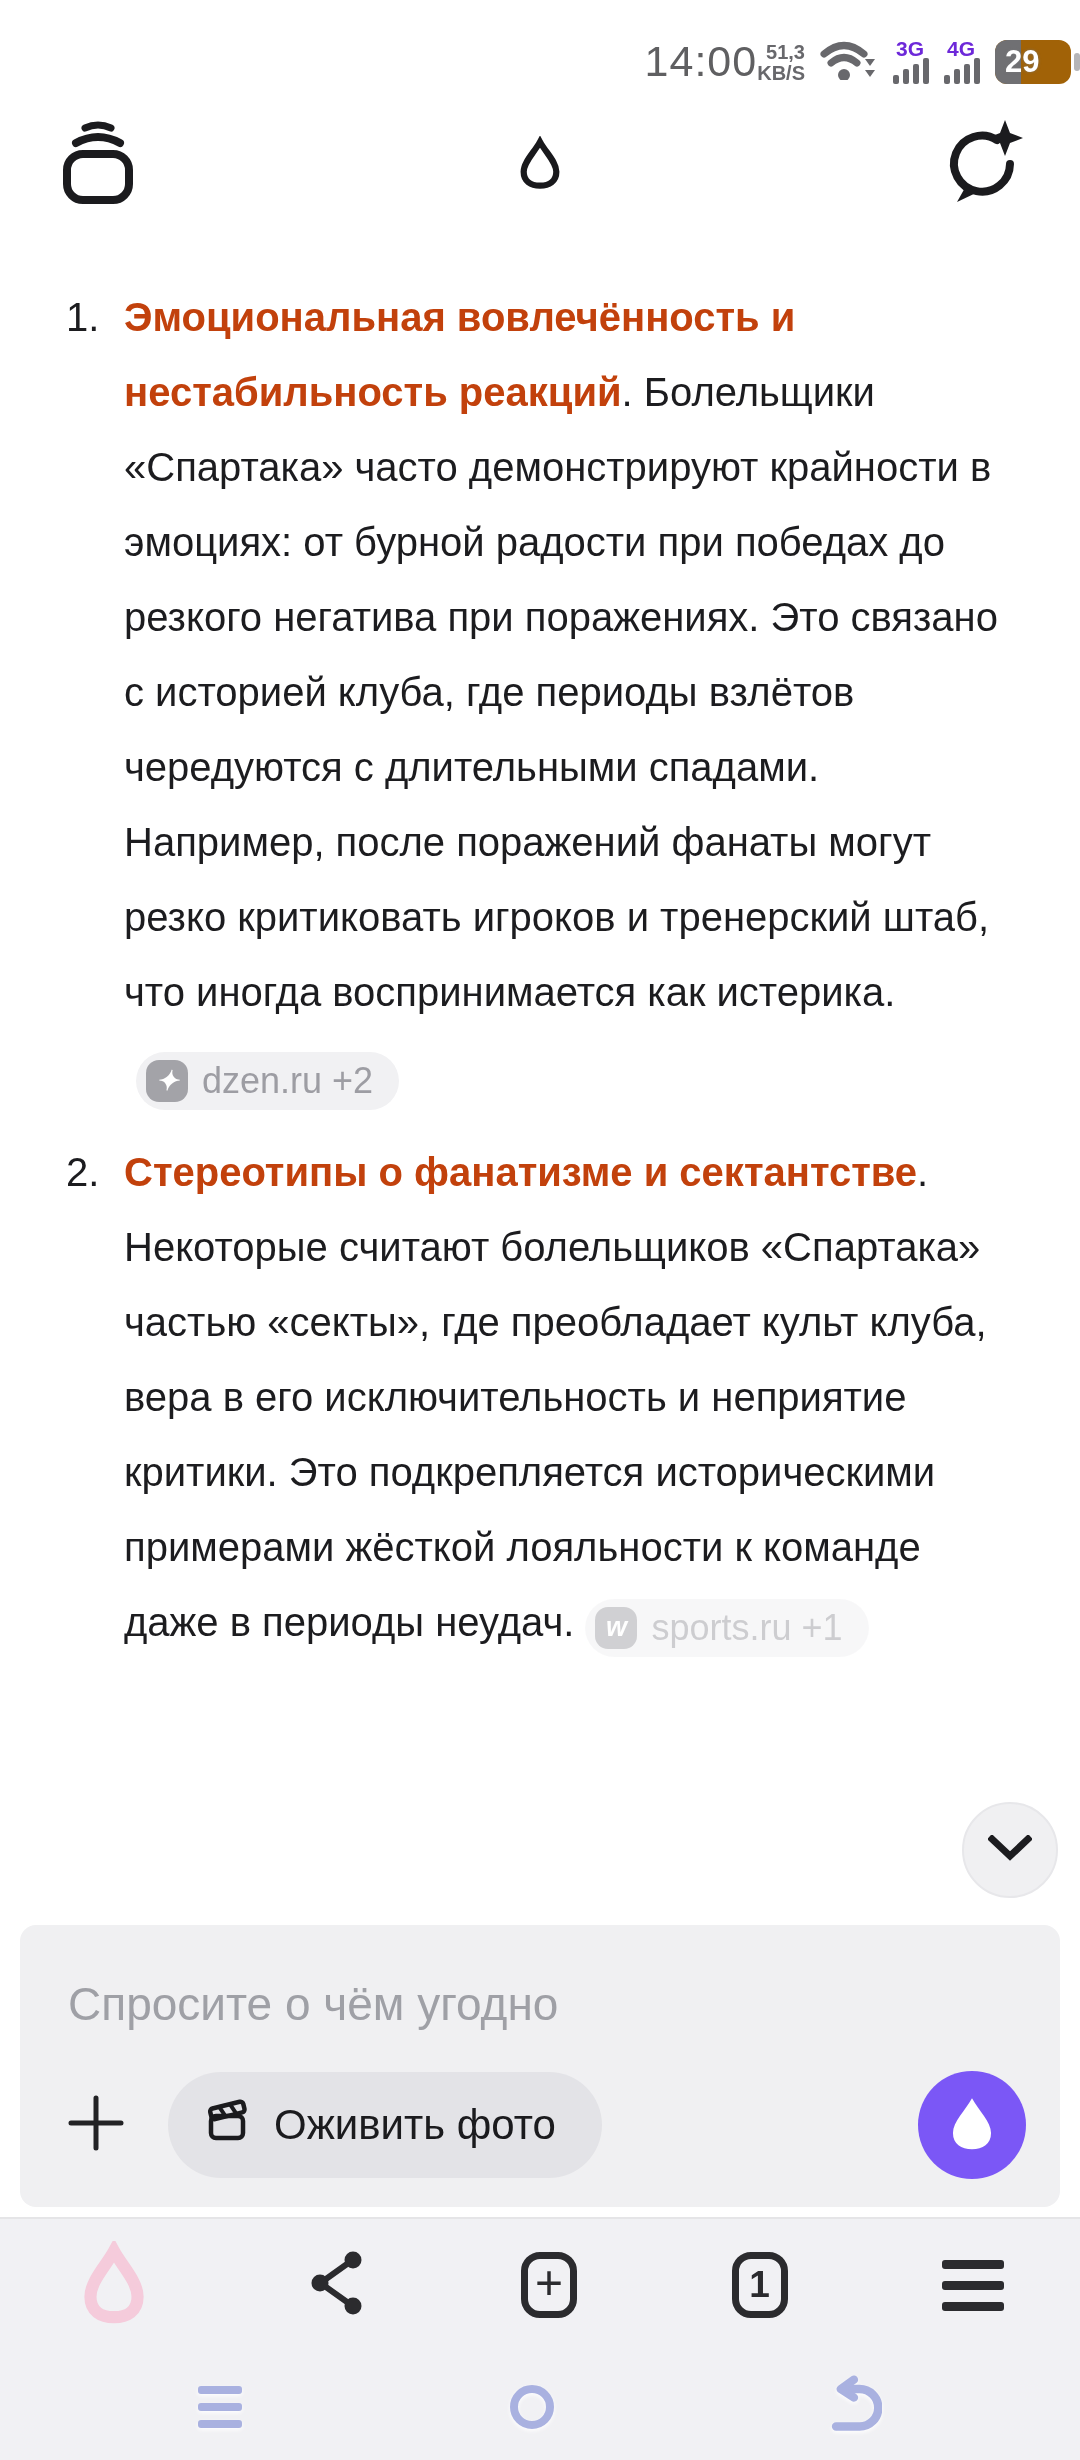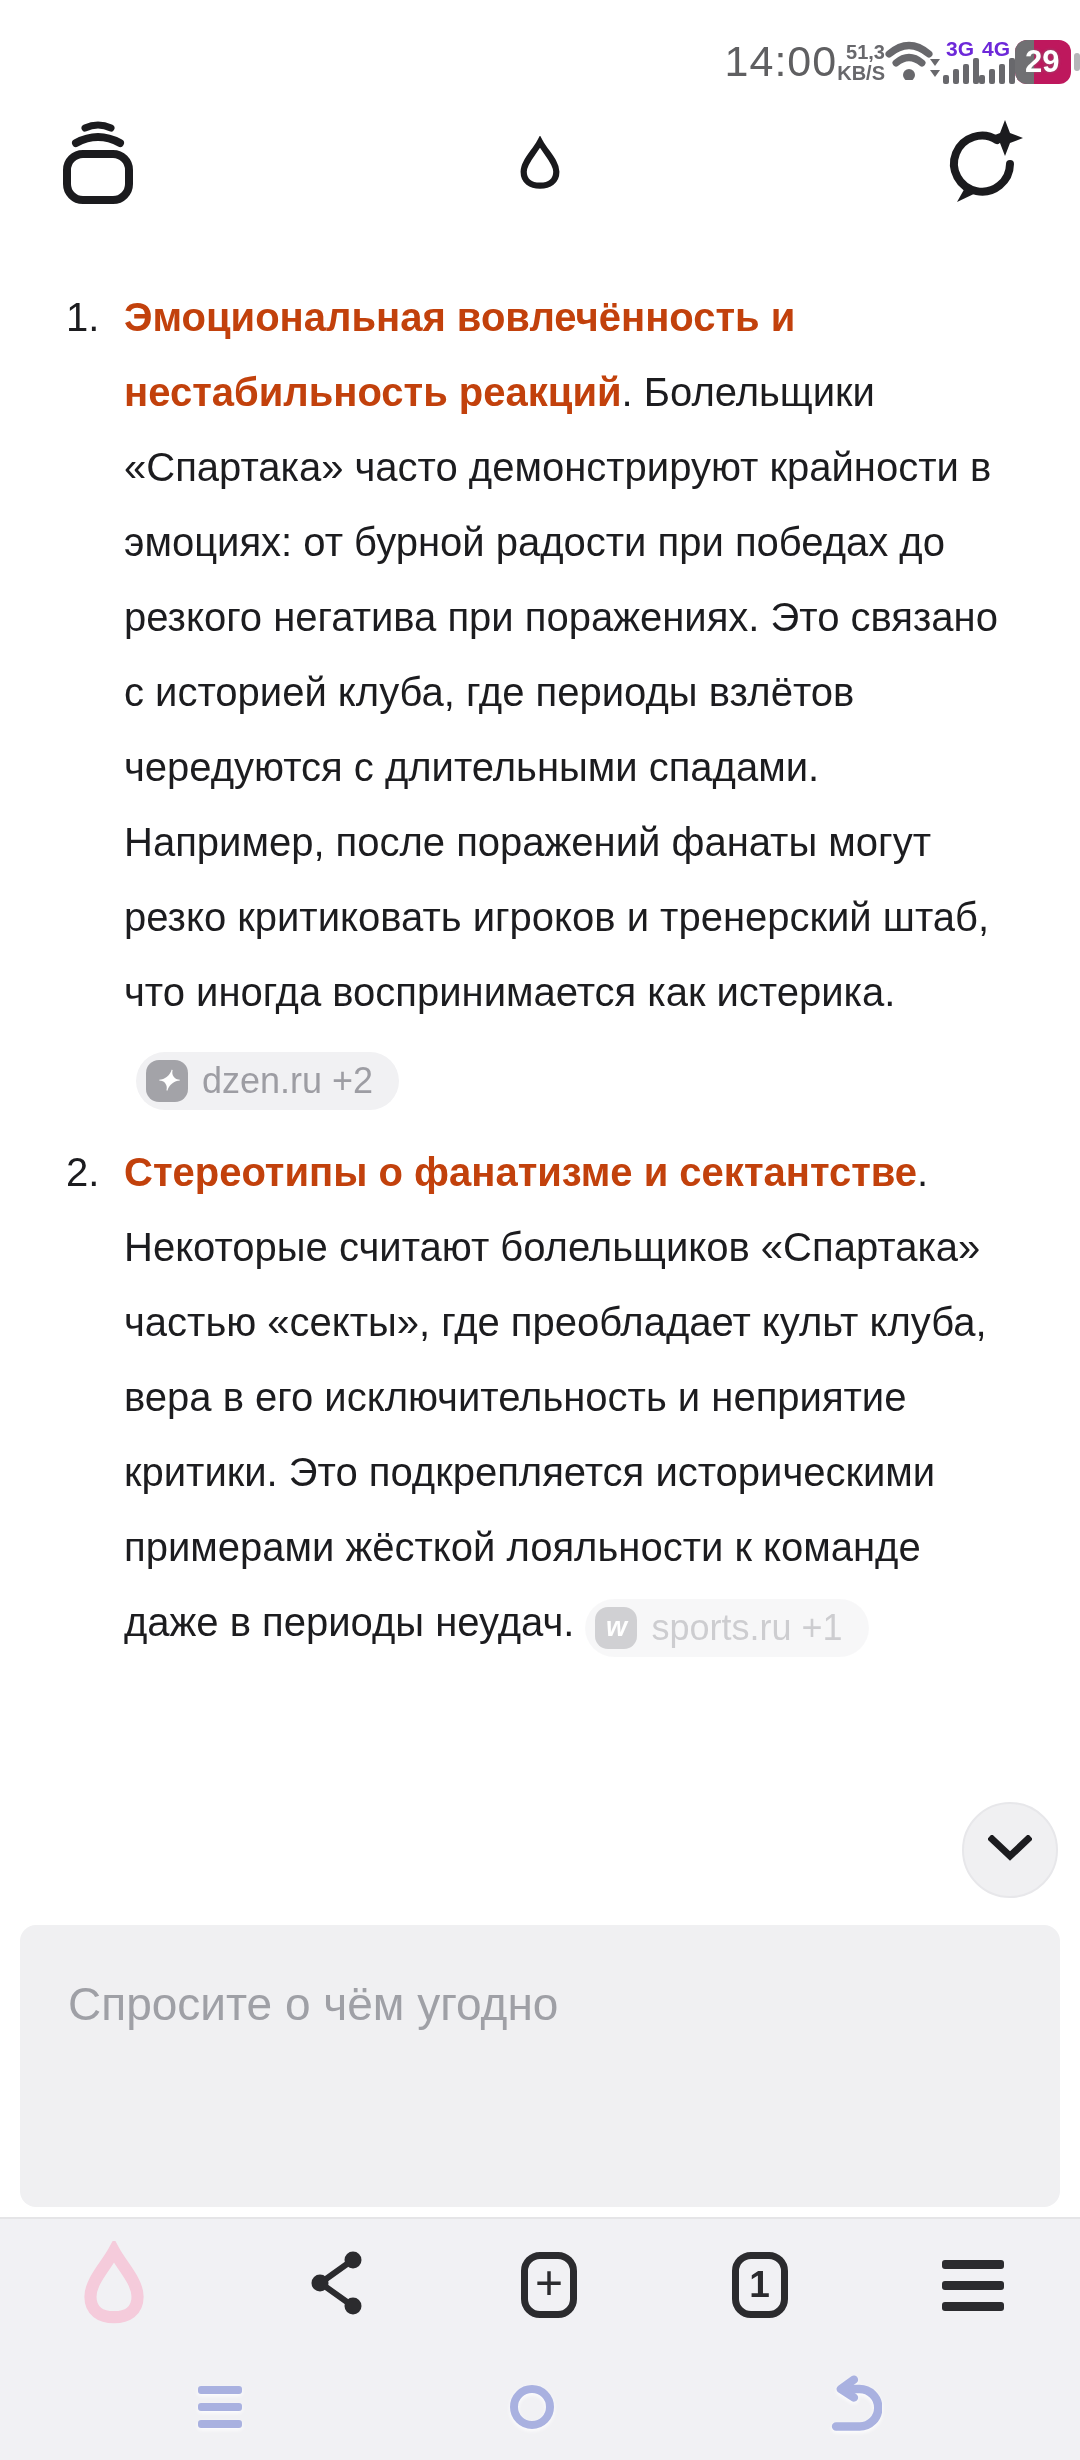--- a/index.html
+++ b/index.html
@@ -3,26 +3,26 @@
 <meta charset="utf-8">
 <style>
   * { margin:0; padding:0; box-sizing:border-box; }
   html,body { width:1080px; height:2460px; background:#ffffff;
     font-family:"Liberation Sans", sans-serif; position:relative; overflow:hidden; }
 
   
   .status-bar { position:absolute; top:0; left:16px; width:100%; height:92px;
     display:flex; align-items:flex-end; justify-content:flex-end; padding:0 16px 6px 56px; }
   .time { font-size:43px; color:#5f5f61; letter-spacing:1px; }
-  .net { display:flex; align-items:flex-end; padding-bottom:2px; }
+  .net { display:flex; align-items:flex-end; gap:15px; padding-bottom:2px; }
   .kbs { font-size:20px; font-weight:bold; color:#68686c; line-height:21px; text-align:right; }
   .simcol { display:flex; flex-direction:column; align-items:flex-start; }
   .simlabel { font-size:21px; font-weight:bold; color:#6d28d9; line-height:18px; margin-left:3px; }
-  .battery { position:relative; width:56px; height:44px; border-radius:12px;
-    background:#be185d; overflow:hidden; display:flex; align-items:center; }
+  .battery { position:relative; width:76px; height:44px; border-radius:12px;
+    background:#a16207; overflow:hidden; display:flex; align-items:center; }
   .battery-fill { position:absolute; left:0; top:0; width:34%; height:100%; background:#707073; }
   .battery-num { position:relative; z-index:1; width:100%; text-align:left; padding-left:10px;
     font-size:31px; font-weight:bold; color:#fff; text-shadow:0 0 3px rgba(120,120,120,.8); }
   .battery-nub { width:6px; height:18px; border-radius:3px; background:#b5b5b8; margin-left:3px; align-self:center; }
   .batt-wrap { display:flex; align-items:center; }
 
   
   .header { position:absolute; top:100px; left:0; width:100%; height:130px; }
   .history-btn { position:absolute; left:60px; top:20px; width:76px; height:90px; }
   .newchat-btn { position:absolute; right:56px; top:16px; width:80px; height:90px; }
@@ -184,20 +184,48 @@
 <div class="scroll-btn">
   <span>
     <svg width="44" height="26" viewBox="0 0 44 26">
       <path d="M4 4 L22 21 L40 4" fill="none" stroke="#1c1c1f" stroke-width="7" stroke-linecap="square"></path>
     </svg>
   </span>
 </div>
 
 <div class="composer">
   <div class="placeholder">Спросите о чём угодно</div>
+  <div class="crow">
+    <div class="plus-btn">
+      <span>
+        <svg width="58" height="58" viewBox="0 0 58 58">
+          <path d="M29 4 V54 M4 29 H54" stroke="#222225" stroke-width="5" stroke-linecap="round"></path>
+        </svg>
+      </span>
+    </div>
+    <div class="pill">
+      <span>
+        <svg width="48" height="48" viewBox="0 0 48 48">
+          <rect x="7" y="20" width="32" height="22" rx="5" fill="none" stroke="#1b1b1e" stroke-width="4.5"></rect>
+          <g transform="rotate(-14 23 13)">
+            <rect x="6" y="9" width="34" height="11" rx="3" fill="none" stroke="#1b1b1e" stroke-width="4.5"></rect>
+            <path d="M16 9 L20 20 M27 9 L31 20" stroke="#1b1b1e" stroke-width="4"></path>
+          </g>
+        </svg>
+      </span>
+      <span>Оживить фото</span>
+    </div>
+    <div class="alice-btn">
+      <span>
+        <svg width="56" height="64" viewBox="0 0 100 100">
+          <path d="M50 6 C38 28 16 48 16 68 C16 88 31 97 50 97 C69 97 84 88 84 68 C84 48 62 28 50 6 Z" fill="#ffffff"></path>
+        </svg>
+      </span>
+    </div>
+  </div>
 </div>
 
 <div class="bottom">
   <div class="toolbar">
     <span>
       <svg width="76" height="84" viewBox="0 0 100 100">
         <path d="M50 8 C39 28 19 48 19 68 C19 87 33 95 50 95 C67 95 81 87 81 68 C81 48 61 28 50 8 Z" fill="none" stroke="#f5cbdb" stroke-width="16"></path>
       </svg>
     </span>
     <span>

